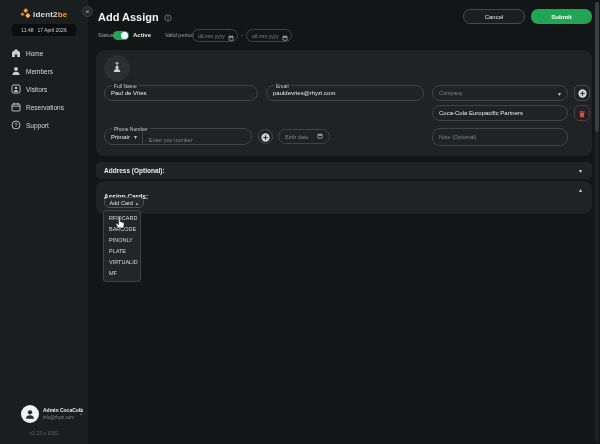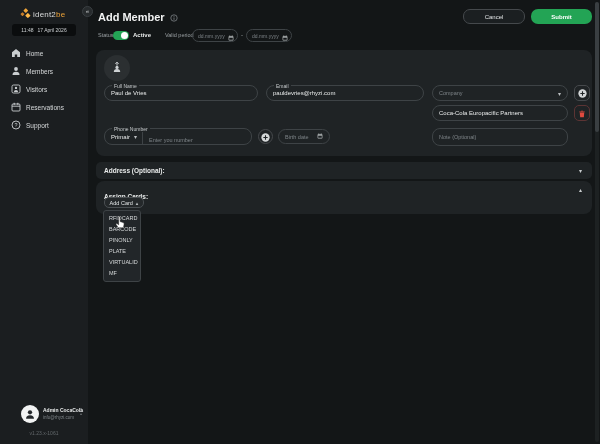--- a/index.html
+++ b/index.html
@@ -3,21 +3,21 @@
 <meta charset="utf-8">
 <style>
   * { margin:0; padding:0; box-sizing:border-box; }
   body { background:#000; font-family:"Liberation Sans", sans-serif; }
   .screen{ position:relative; width:600px; height:444px; background:#131617; overflow:hidden;
            font-family:"Liberation Sans", sans-serif; color:#e9ebeb; }
 
   
   .sidebar{ position:absolute; left:0; top:0; width:88px; height:444px; background:#1b1e20; }
   .logo-row{ position:absolute; left:20px; top:5px; display:flex; align-items:center; gap:2px; }
-  .brand{ font-size:8px; font-weight:normal; letter-spacing:.2px; color:#d9dbdb; }
+  .brand{ font-size:8px; font-weight:bold; letter-spacing:.2px; color:#d9dbdb; }
   .brand .b2{ color:#eda338; }
   .collapse-btn{ position:absolute; left:82px; top:6px; width:11px; height:11px; border-radius:50%;
     background:#272b2d; border:1px solid #3a3f42; color:#c9cdcf; font-size:6px; line-height:9px;
     text-align:center; z-index:5; }
   .date-badge{ position:absolute; left:12px; top:24px; width:64px; height:12px; background:#0b0d0e;
     border-radius:3px; display:flex; align-items:center; justify-content:center; gap:4px;
     font-size:5px; color:#cdd1d3; }
   .nav{ position:absolute; left:0; top:44px; width:88px; }
   .nav-item{ position:relative; height:18px; display:flex; align-items:center; gap:5px;
     padding-left:11px; cursor:pointer; }
@@ -171,21 +171,21 @@
       <div class="pf-kebab">⋮</div>
     </div>
     <div class="version">v1.23.x-1061</div>
   </aside>
 
   <div class="collapse-btn">«</div>
 
   <main class="main">
 
     <div class="page-title-row">
-      <span class="page-title">Add Member</span>
+      <span class="page-title">Add Assign</span>
       <span>
         <svg width="8" height="8" viewBox="0 0 10 10">
             <circle cx="5" cy="5" r="4" fill="none" stroke="#8a9094" stroke-width="0.9"></circle>
             <rect x="4.55" y="4.3" width="0.9" height="3" fill="#8a9094"></rect>
             <rect x="4.55" y="2.5" width="0.9" height="1" fill="#8a9094"></rect>
           </svg>
       </span>
     </div>
 
     <div class="btn btn-cancel">Cancel</div>

